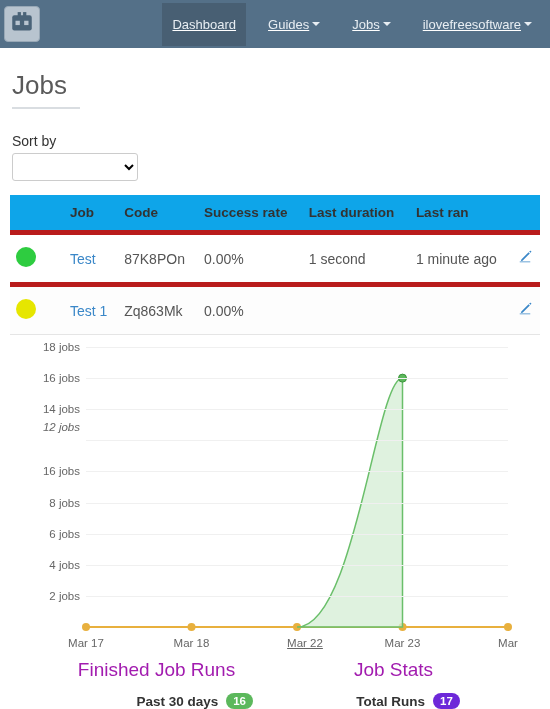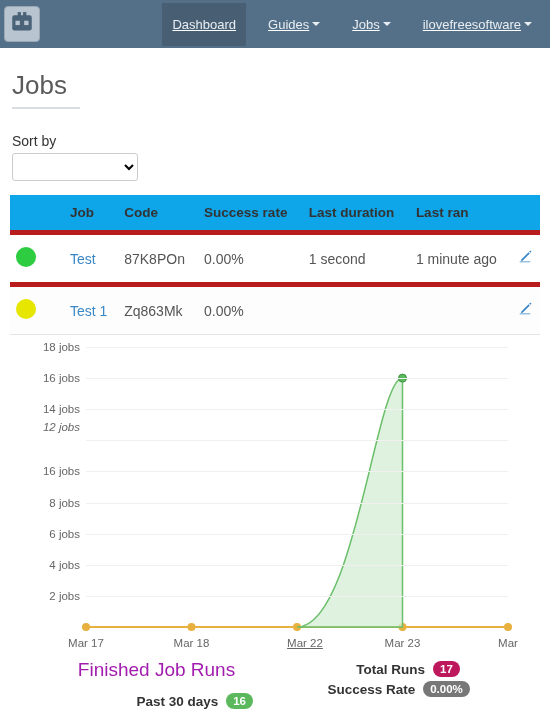--- a/index.html
+++ b/index.html
@@ -35,21 +35,21 @@
   .base-line { stroke: #e8b03e; stroke-width: 2; fill: none; }
   .base-dot { fill: #e8b03e; }
   .peak-dot { fill: #5cb85c; stroke: #3c953c; stroke-width:1;}
   .stats-row { display: flex; padding: 6px 28px 12px 28px; gap: 0; }
   .stats-col { flex: 1; }
   .stats-title { font-size: 19px; font-weight: 400; color: #a21caf; text-align: center; margin-bottom: 10px; }
   .stat-line { display: flex; align-items: center; justify-content: flex-end; gap: 8px; padding: 2px 22px 2px 0; font-size: 13.5px;}
   .stat-label { font-weight: 700; color: #333; text-align: right;}
   .badge { display: inline-block; min-width: 26px; padding: 2px 7px; border-radius: 9px; color: #fff; font-size: 11.5px; font-weight: 700; text-align: center; }
   .badge.green { background: #5cb85c; }
-  .badge.blue { background: #be185d; }
+  .badge.blue { background: #6d28d9; }
   .badge.grey { background: #777; }
   .stats-col.right .stat-line { justify-content: center; gap:8px;}
   .stats-col.right .stat-label { min-width:120px;}
 </style>
 </head>
 <body>
 
 <div class="navbar">
   <div class="logo-box">
     <svg viewBox="0 0 24 24">
@@ -165,20 +165,21 @@
   <div class="stats-row">
     <div class="stats-col">
       <div class="stats-title">Finished Job Runs</div>
       <div class="stat-line">
           <span class="stat-label">Past 30 days</span>
           <span class="badge green">16</span>
         </div>
 
     </div>
     <div class="stats-col right">
+      <div class="stats-title">Job Stats</div>
       <div class="stat-line">
           <span class="stat-label">Total Runs</span>
           <span class="badge blue">17</span>
         </div>
       <div class="stat-line">
           <span class="stat-label">Success Rate</span>
           <span class="badge grey">0.00%</span>
         </div>
 
     </div>

